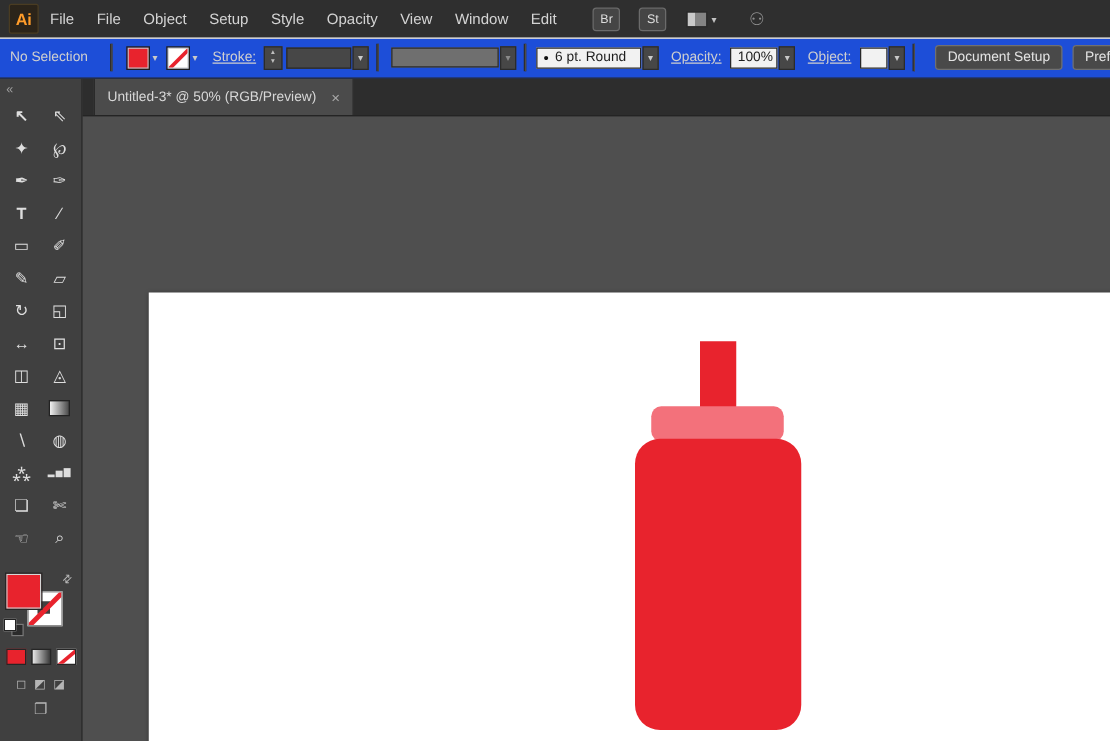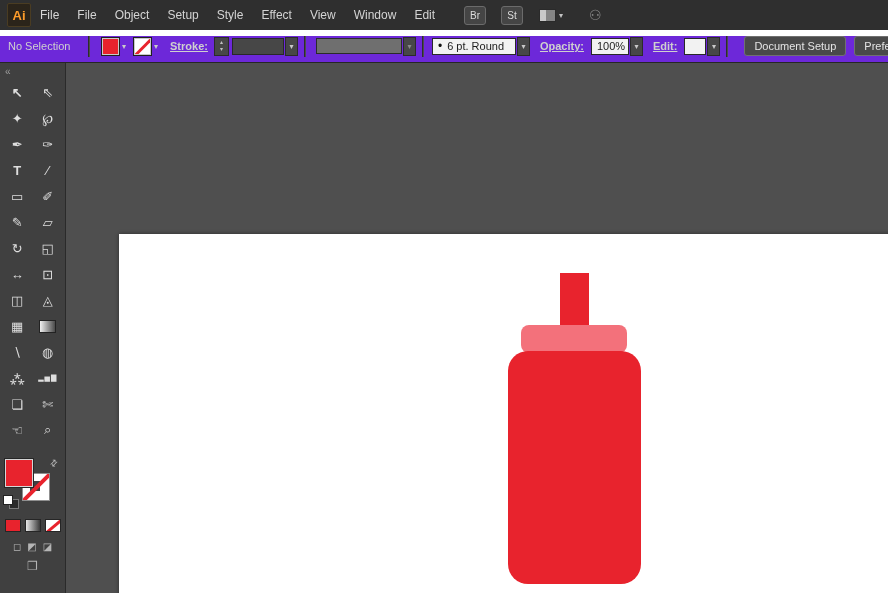--- a/index.html
+++ b/index.html
@@ -1,48 +1,48 @@
 <!DOCTYPE html>
 <html><head>
 <meta charset="utf-8">
 <style>
   html,body{margin:0;padding:0;background:#222;}
   #app{position:relative;width:888px;height:593px;overflow:hidden;background:#4f4f4f;
        font-family:"Liberation Sans",sans-serif;-webkit-font-smoothing:antialiased;}
 
   
   .menubar{position:absolute;top:0;left:0;right:0;height:30px;background:#2f2f2f;
-           border-bottom:6px solid #ffffff;display:flex;align-items:center;z-index:6;}
+           border-bottom:1px solid #ffffff;display:flex;align-items:center;z-index:6;}
   .logo{width:22px;height:22px;margin-left:7px;background:#2b241a;color:#ff9c2a;
         font-weight:bold;font-size:13px;display:flex;align-items:center;justify-content:center;
         border-radius:2px;border:1px solid #4a3c22;}
   .mi{color:#d4d4d4;font-size:12px;padding:0 9px;line-height:30px;cursor:default;}
   .badge{width:20px;height:17px;margin-left:15px;border:1px solid #6b6b6b;border-radius:3px;
          background:#454545;color:#dcdcdc;font-size:10px;display:flex;align-items:center;justify-content:center;}
   .badge.first{margin-left:20px;}
   .ws{display:flex;align-items:center;margin-left:16px;}
   .ws-chip{width:15px;height:11px;background:linear-gradient(90deg,#c9c9c9 0 6px,#848484 6px);
            border:1px solid #2a2a2a;display:inline-block;}
   .ws .chev{margin-left:3px;}
   .chev{font-size:8px;color:#c3c3c3;}
   .sync{margin-left:26px;color:#8f8f8f;font-size:14px;}
 
   
-  .controlbar{position:absolute;top:30px;left:0;right:0;height:32px;background:#6d28d9;
+  .controlbar{position:absolute;top:30px;left:0;right:0;height:32px;background:#1d4ed8;
               border-bottom:1px solid #262626;display:flex;align-items:center;
               font-size:11px;color:#cccccc;z-index:5;white-space:nowrap;}
   .controlbar>*{flex-shrink:0;}
   .status{margin-left:8px;width:74px;color:#cfcfcf;}
   .vsep{width:1px;height:22px;background:#2d2d2d;border-right:1px solid #4c4c4c;margin:0 6px;}
   .chip{width:15px;height:15px;border:1px solid #c9c9c9;outline:1px solid #1f1f1f;
         margin-left:6px;display:inline-block;position:relative;}
   .stroke-chip{background:#fff;overflow:hidden;}
   .stroke-chip .slash{position:absolute;left:-4px;top:6px;width:26px;height:3px;transform:rotate(-45deg);}
   .cb-chev{font-size:8px;color:#c9c9c9;margin:0 2px 0 3px;}
-  .linklabel{text-decoration:underline;margin:0 3px 0 10px;color:#cfcfcf;font-weight:bold;}
+  .linklabel{text-decoration:underline;margin:0 3px 0 10px;color:#cfcfcf;}
   .stepper{display:inline-flex;flex-direction:column;width:13px;height:17px;margin-left:3px;
            background:#474747;border:1px solid #2b2b2b;justify-content:center;}
   .stepper span{font-size:6px;line-height:7px;text-align:center;color:#bfbfbf;}
   .field{height:17px;border:1px solid #282828;display:inline-flex;align-items:center;box-sizing:border-box;}
   .field.dark{width:52px;background:#474747;margin-left:3px;}
   .field.light{background:#f2f2f2;color:#1d1d1d;padding:0 5px;}
   .brush{width:84px;margin-left:2px;}
   .brush .dot{font-size:12px;margin-right:5px;color:#111;}
   .opacity{width:38px;margin-left:4px;}
   .stylefield{width:22px;margin-left:4px;}
@@ -105,21 +105,21 @@
 
 <div id="app">
 
   <div class="menubar">
     <div class="logo">Ai</div>
     <span class="mi">File</span>
     <span class="mi">File</span>
     <span class="mi">Object</span>
     <span class="mi">Setup</span>
     <span class="mi">Style</span>
-    <span class="mi">Effect</span>
+    <span class="mi">Opacity</span>
     <span class="mi">View</span>
     <span class="mi">Window</span>
     <span class="mi">Edit</span>
     <span class="badge first">Br</span>
     <span class="badge">St</span>
     <span class="ws">
       <span class="ws-chip"></span>
       <span class="chev">▾</span>
     </span>
     <span class="sync">⚇</span>
@@ -148,28 +148,34 @@
     <span class="field light brush">
       <span class="dot">•</span>
       <span>6 pt. Round</span>
     </span>
     <span class="chevbox">▾</span>
     <span class="linklabel">Opacity:</span>
     <span class="field light opacity">
       <span>100%</span>
     </span>
     <span class="chevbox">▾</span>
-    <span class="linklabel">Edit:</span>
+    <span class="linklabel">Object:</span>
     <span class="field light stylefield"></span>
     <span class="chevbox">▾</span>
     <span class="vsep"></span>
     <button class="btn">Document Setup</button>
     <button class="btn pref">Preferences</button>
   </div>
 
+  <div class="tabbar">
+    <div class="tab">
+      <span>Untitled-3* @ 50% (RGB/Preview)</span>
+      <span class="tab-close">×</span>
+    </div>
+  </div>
 
   <div class="toolbar">
     <div class="tb-head">
       <span class="collapse">«</span>
     </div>
     <div class="tools">
       <span class="tool bold">↖</span>
       <span class="tool">⇖</span>
       <span class="tool">✦</span>
       <span class="tool">℘</span>

